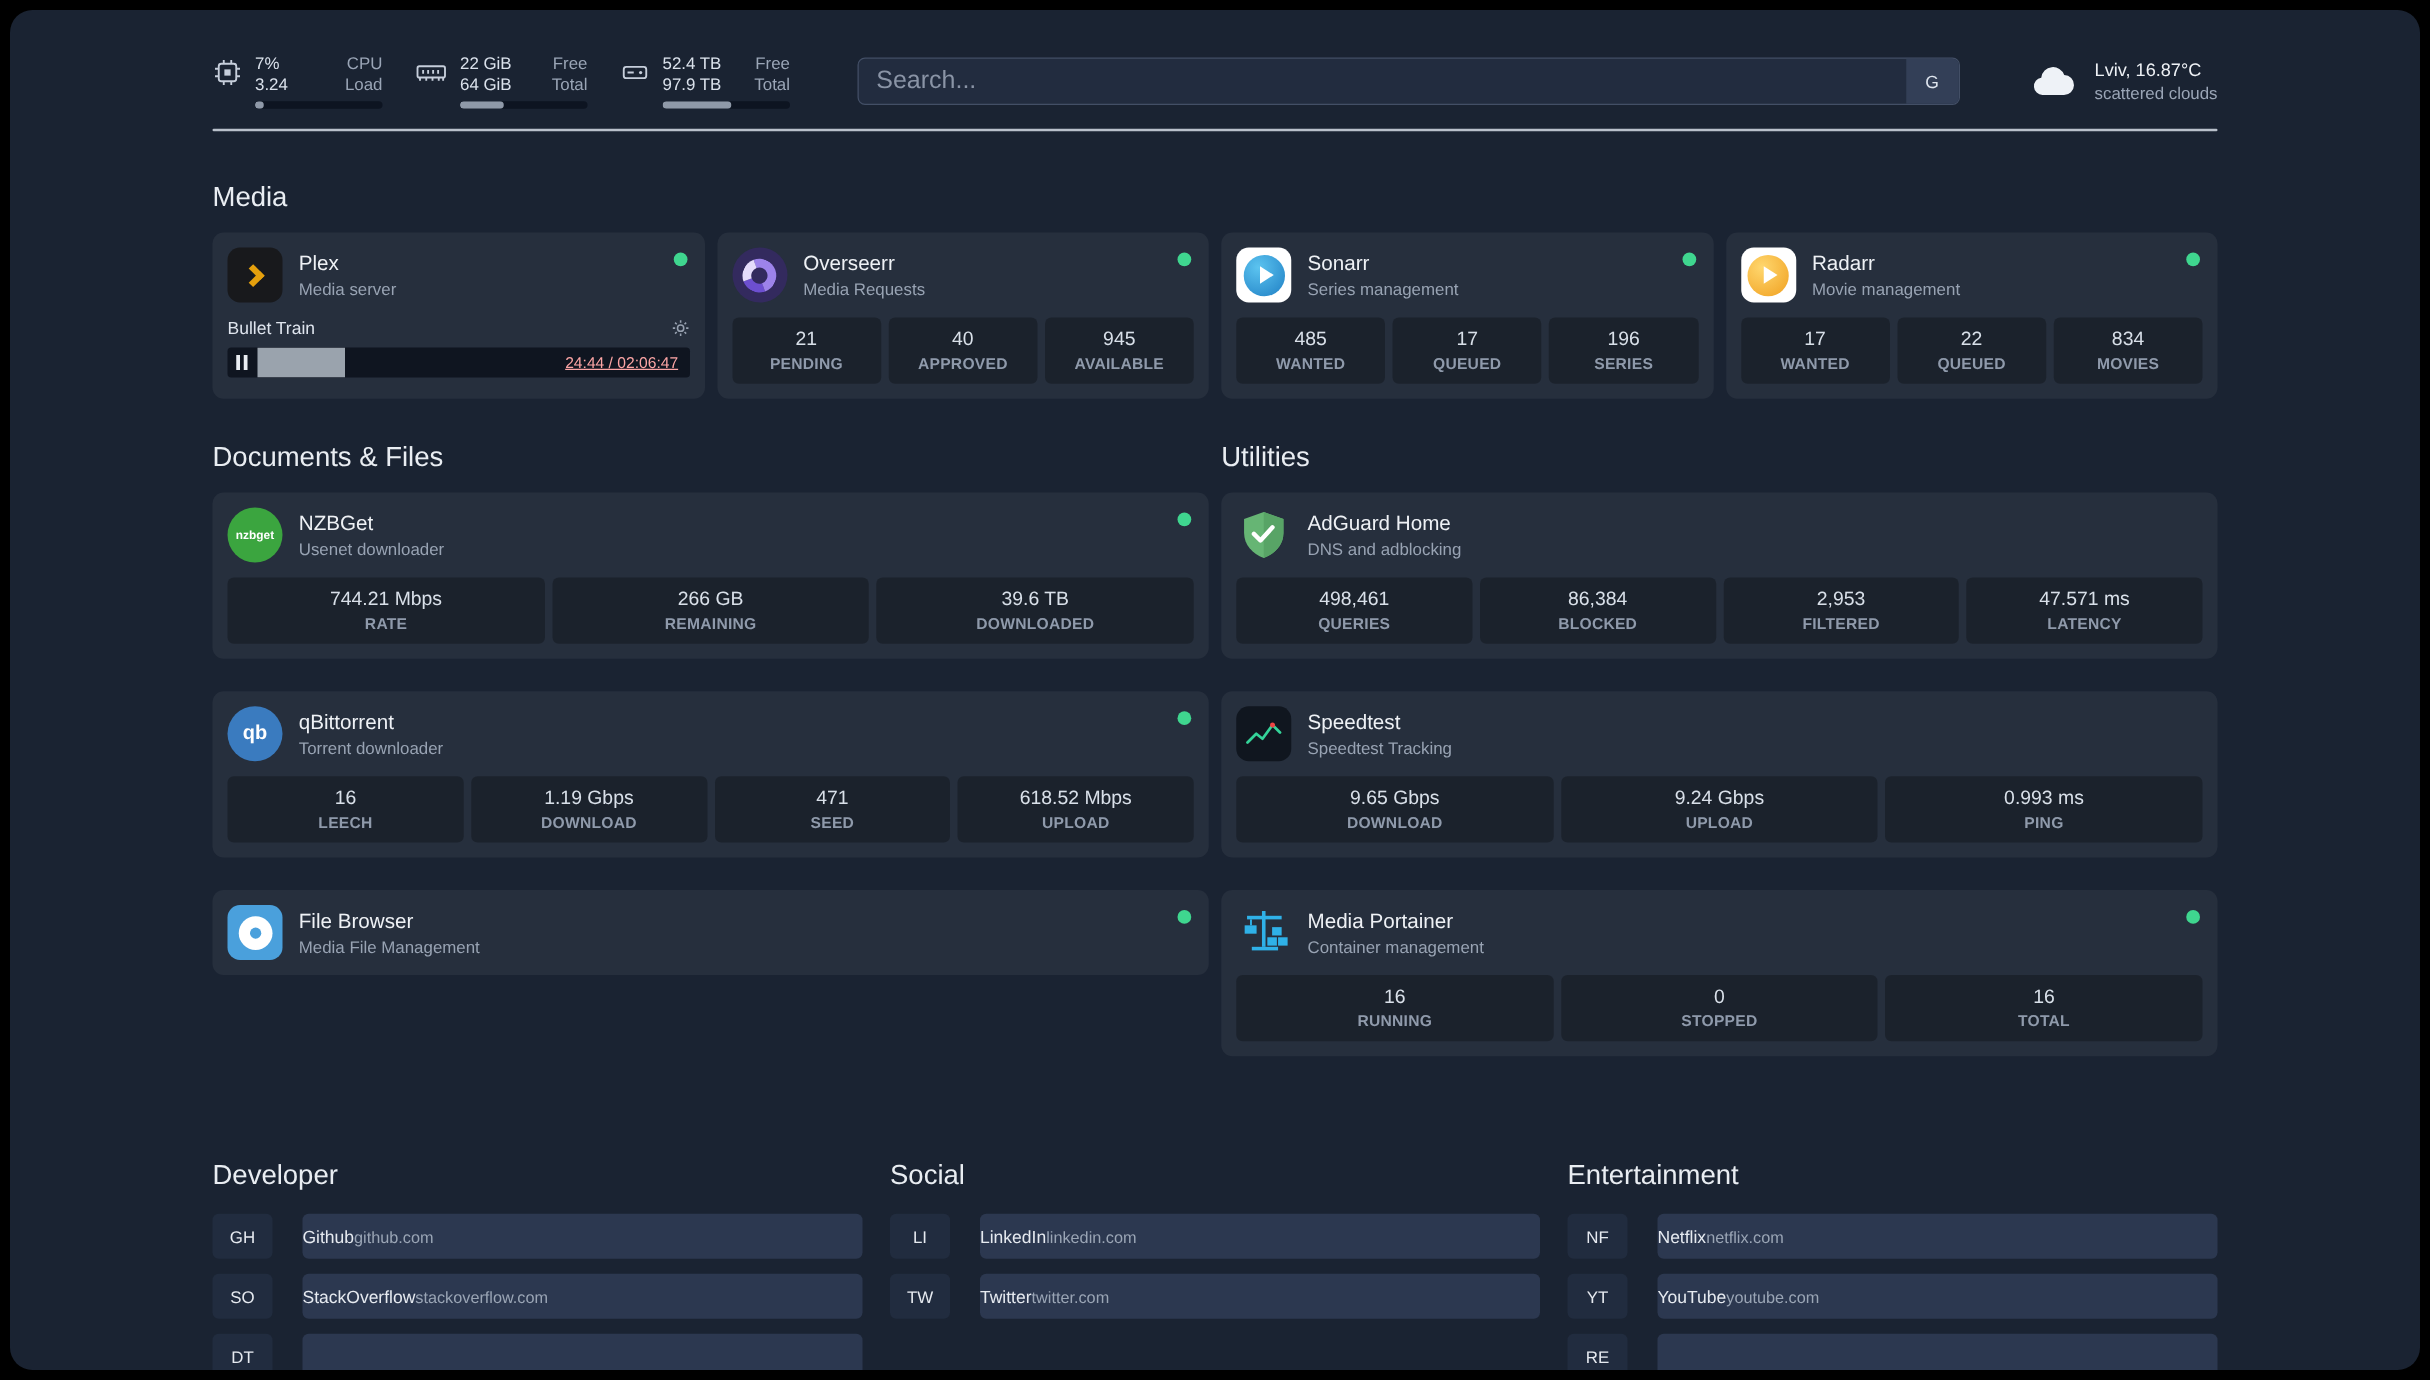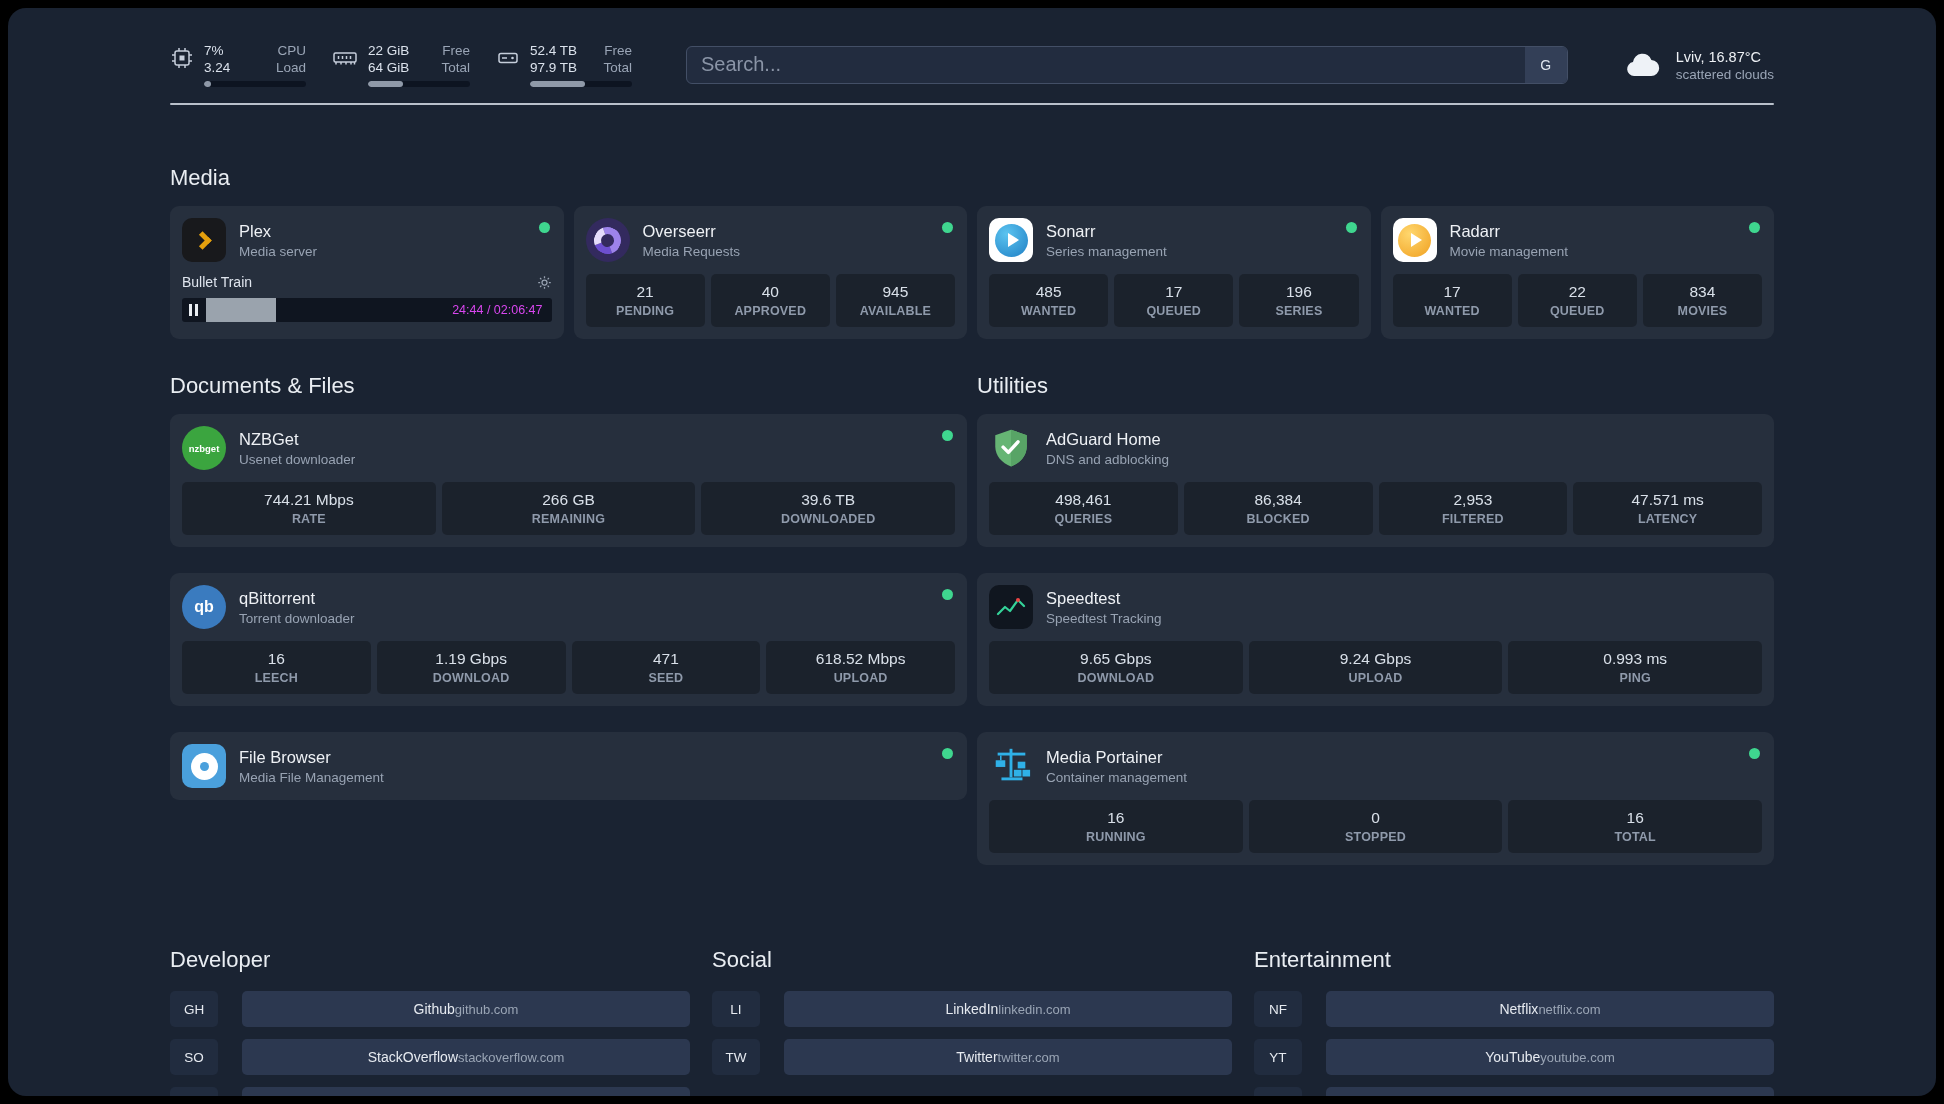--- a/index.html
+++ b/index.html
@@ -31,21 +31,21 @@
                 font-family:"Liberation Sans", sans-serif; }
 
   .weather { display:flex; align-items:center; gap:12px; }
   .weather-loc { font-size:14.5px; color:#eef1f5; line-height:19px; }
   .weather-cond { font-size:13.5px; color:#9aa5b6; }
 
   .divider { height:2px; background:#b9c0cb; margin-top:16px; border-radius:1px; }
 
   
   h2 { font-size:22px; font-weight:500; color:#e9edf2; margin-bottom:15px; }
-  .sec-media { margin-top:60px; }
+  .sec-media { margin-top:40px; }
   .grid4 { display:grid; grid-template-columns:repeat(4,1fr); gap:10px; }
   .two-col { display:grid; grid-template-columns:1fr 1fr; gap:10px; margin-top:34px; }
   .col .card { margin-bottom:26px; }
 
   .card { background:rgba(255,255,255,.055); border-radius:9px; padding:12px; cursor:pointer; }
   .card-header { display:flex; align-items:center; gap:13px; position:relative; padding-right:20px; }
   .icon { width:44px; height:44px; flex:none; display:flex; align-items:center; justify-content:center; border-radius:10px; }
   .svc-name { font-size:16.5px; color:#eef1f5; font-weight:500; }
   .svc-sub { font-size:13.5px; color:#98a3b3; margin-top:3px; }
   .dot { position:absolute; right:2px; top:4px; width:11px; height:11px; border-radius:50%; background:#3fd68f; }
@@ -54,21 +54,21 @@
   .stat { flex:1; background:rgba(0,0,0,.27); border-radius:5px; padding:9px 4px; text-align:center; }
   .stat-value { font-size:15.5px; color:#d9e0e9; }
   .stat-label { font-size:12.5px; font-weight:bold; color:#8f9aab; margin-top:3px; letter-spacing:.2px; }
 
   
   .player-top { display:flex; justify-content:space-between; align-items:center; margin-top:12px; font-size:14px; color:#dfe5ee; }
   .player-bar { position:relative; margin-top:8px; height:24px; border-radius:3px; background:#0f1520; overflow:hidden; }
   .player-fill { position:absolute; left:24px; top:0; bottom:0; background:#9aa3ad; }
   .pause { position:absolute; left:7px; top:6px; z-index:2; display:flex; }
   .pause i { display:block; width:3px; height:12px; background:#e9edf2; margin-right:3px; }
-  .player-time { position:absolute; right:9px; top:5px; font-size:12.5px; color:#d946ef; z-index:2; }
+  .player-time { position:absolute; right:9px; top:5px; font-size:12.5px; color:#fca5a5; z-index:2;text-decoration:underline; }
 
   
   .icon-circle { border-radius:50%; }
   .plex { background:#18191c; }
   .plex-chev { width:13px; height:13px; border-style:solid; border-color:#e5a00d; border-width:5px 5px 0 0; transform:rotate(45deg); margin-left:-4px; }
   .overseerr { background:#332a5e; border-radius:50%; }
   .ovr-inner { width:27px; height:27px; border-radius:50%; border:7px solid #9d83ea; border-left-color:#e5dcfb; border-bottom-color:#6d4fd0; transform:rotate(25deg); }
   .icon-white { background:#fff; }
   .ball { width:33px; height:33px; border-radius:50%; display:flex; align-items:center; justify-content:center; }
   .sonarr-ball { background:radial-gradient(circle at 35% 30%, #5cc4f0, #1f7fc4); }
@@ -82,21 +82,21 @@
   .fb-circle { width:27px; height:27px; border-radius:50%; background:#fff; display:flex; align-items:center; justify-content:center; }
   .fb-dot { width:9px; height:9px; border-radius:50%; background:#4aa0dc; }
   .speedtest-icon { background:#10161f; }
 
   
   .bookmarks { display:grid; grid-template-columns:1fr 1fr 1fr; gap:22px; margin-top:56px; }
   .bookmarks h2 { margin-bottom:18px; }
   .bm-row { display:flex; gap:24px; margin-bottom:12px; height:36px; cursor:pointer; }
   .bm-abbr { width:48px; flex:none; display:flex; align-items:center; justify-content:center;
              background:#212c3f; border-radius:5px; font-size:13.5px; color:#e6eaf0; }
-  .bm-pill { flex:1; display:flex; align-items:center; justify-content:center;
+  .bm-pill { flex:1; display:flex; align-items:center; justify-content:flex-start;
              background:#2c3850; border-radius:5px; padding:0 0; }
   .bm-name { font-size:14px; color:#e6eaf0; }
   .bm-domain { font-size:13px; color:#9aa5b5; }
 </style>
 </head>
 <body>
 
 <div class="frame">
 <div class="content">
 

